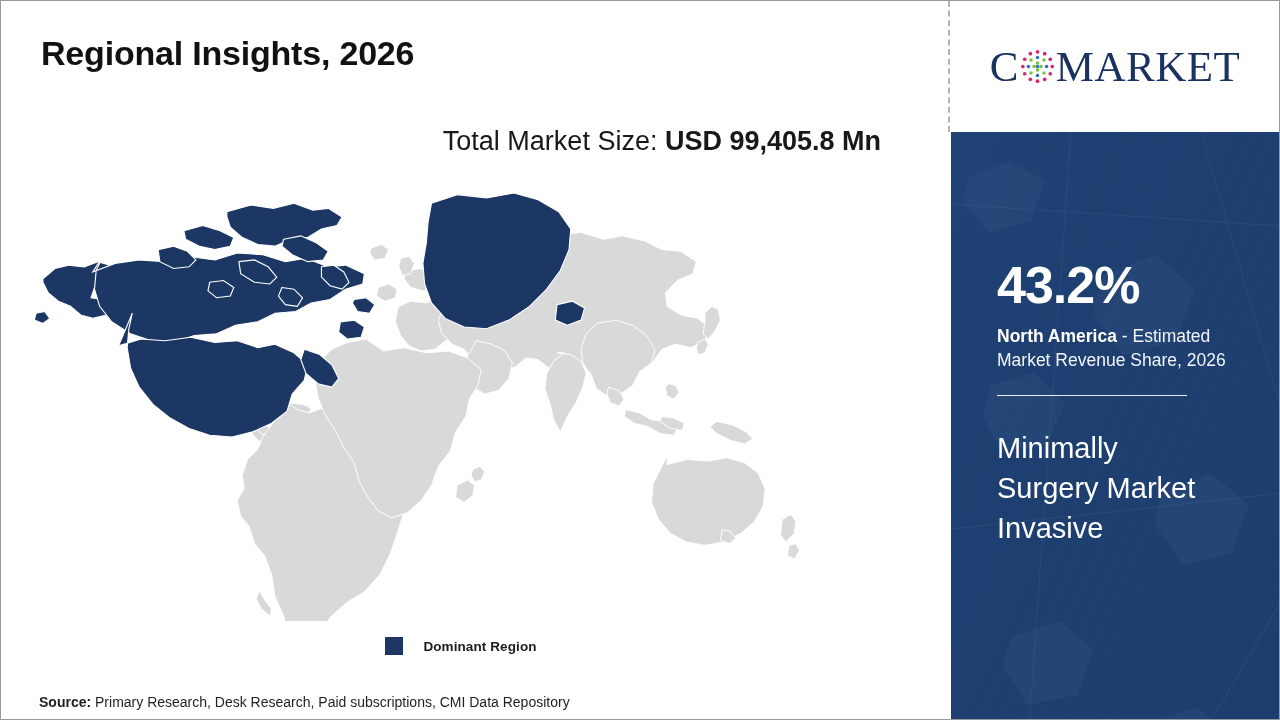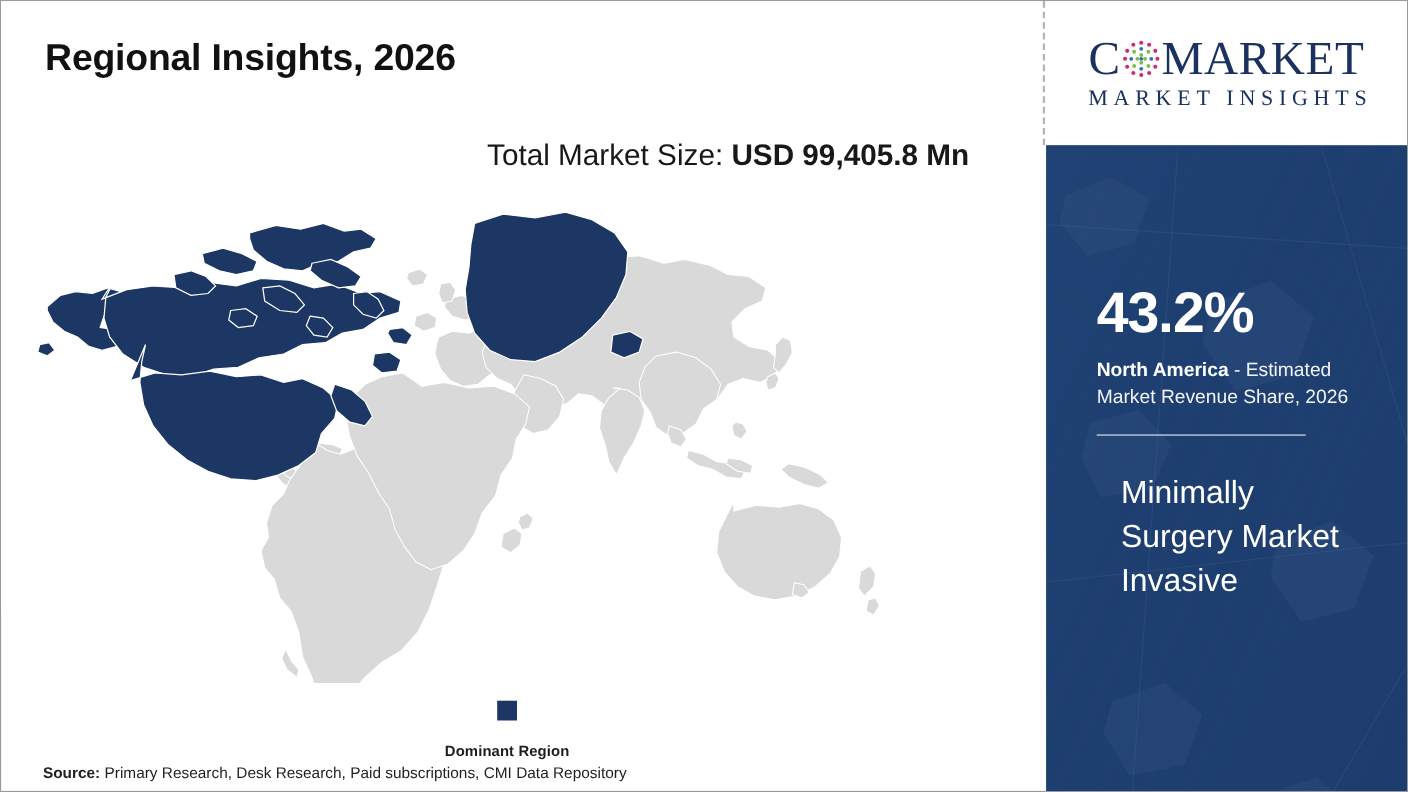--- a/index.html
+++ b/index.html
@@ -36,21 +36,21 @@
 
   
   #map-wrap{
     position:absolute;left:28px;top:185px;width:860px;height:435px;
   }
   #map-wrap svg{display:block;width:100%;height:100%;}
 
   
   #legend{
     position:absolute;left:40px;top:636px;width:840px;
-    display:flex;align-items:center;justify-content:center;gap:20px;flex-direction:column;
+    display:flex;align-items:center;justify-content:center;gap:20px;
   }
   #legend .swatch{
     width:18px;height:18px;background:#1c3764;display:block;flex:0 0 auto;
   }
   #legend .lbl{
     font-size:13.5px;font-weight:bold;color:#1d1d1d;letter-spacing:0.1px;
   }
 
   
   #source{
@@ -112,21 +112,20 @@
     max-width:268px;
   }
   #pct-caption .b{font-weight:bold;color:#ffffff;}
   #panel-rule{
     margin-top:22px;width:190px;height:1px;background:#e8ecf3;
   }
   #market-name{
     margin-top:32px;
     font-size:29px;font-weight:300;color:#ffffff;line-height:1.38;
     max-width:260px;
-    margin-left:22px;
   }
   #market-name .ln{display:block;white-space:nowrap;}
 </style>
 </head>
 <body>
 
 <div id="slide">
 
   <div id="left-pane">
 
@@ -265,21 +264,20 @@
             <circle cx="20" cy="16" r="2.0" fill="#7ac043"></circle>
             <circle cx="24" cy="20" r="2.0" fill="#7ac043"></circle>
             <circle cx="20" cy="24" r="2.0" fill="#7ac043"></circle>
             <circle cx="16" cy="20" r="2.0" fill="#7ac043"></circle>
             <circle cx="20" cy="20" r="2.0" fill="#2f6fb5"></circle>
           </g>
         </svg>
       </span>
       <span>MARKET</span>
     </div>
-    <div id="logo-sub" style="color: rgb(27, 49, 96);">MARKET INSIGHTS</div>
   </div>
 
   <div id="side-panel" style="background: rgb(30, 63, 112);">
     <div id="panel-texture">
       <svg viewBox="0 0 330 589" preserveAspectRatio="none">
         <defs>
           <linearGradient id="pg" x1="0" y1="0" x2="1" y2="1">
             <stop offset="0%" stop-color="#2a4e84" stop-opacity=".55"></stop>
             <stop offset="55%" stop-color="#1e3f70" stop-opacity="0"></stop>
             <stop offset="100%" stop-color="#16335e" stop-opacity=".5"></stop>

